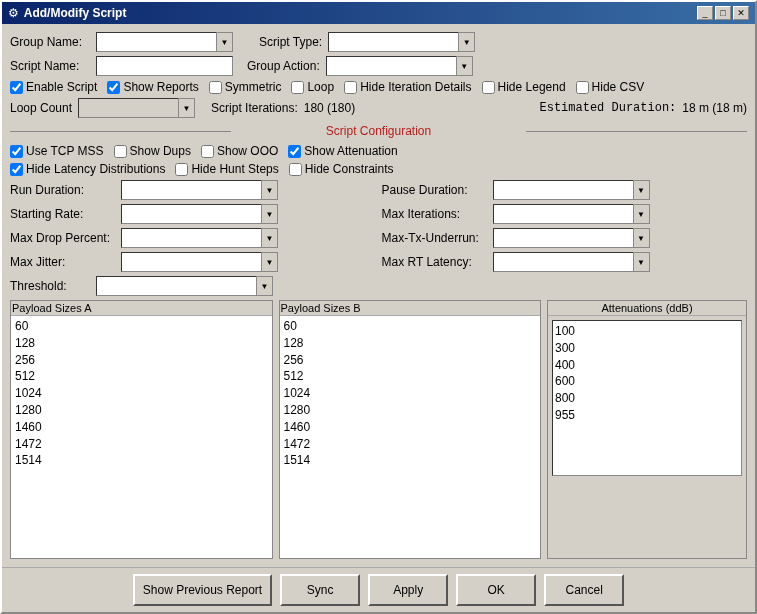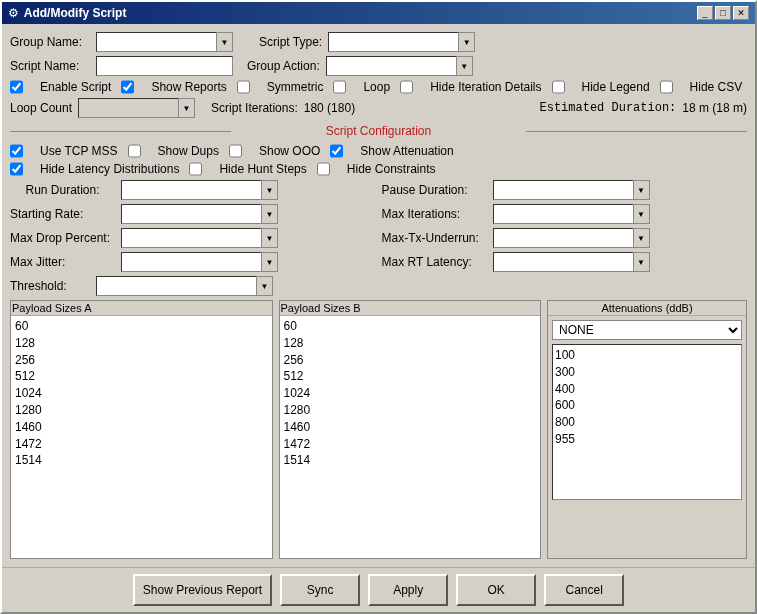--- a/index.html
+++ b/index.html
@@ -110,21 +110,22 @@
     .section-header::before { left: 0; }
     .section-header::after { right: 0; }
     .checkbox-row {
       display: flex;
       align-items: center;
       gap: 10px;
       flex-wrap: wrap;
     }
     .checkbox-item {
       display: flex;
-      gap: 17px;
+      align-items: center;
+      gap: 3px;
     }
     .grid-row {
       display: grid;
       grid-template-columns: 1fr 1fr;
       gap: 6px;
     }
     .listbox-area {
       display: flex;
       gap: 6px;
       flex: 1;
@@ -354,21 +355,21 @@
         <label>Hide Hunt Steps</label>
       </div>
       <div class="checkbox-item">
         <input type="checkbox" style="">
         <label>Hide Constraints</label>
       </div>
     </div>
 
     <div class="grid-row">
       <div class="row">
-        <label style="min-width:105px;text-align:center;">Run Duration:</label>
+        <label style="min-width:105px;">Run Duration:</label>
         <div class="input-dropdown">
           <input type="text" style="width: 140px;">
           <div class="drop-btn">▼</div>
         </div>
       </div>
       <div class="row">
         <label style="min-width:105px;">Pause Duration:</label>
         <div class="input-dropdown">
           <input type="text" style="width: 140px;">
           <div class="drop-btn">▼</div>
@@ -463,25 +464,20 @@
             <div class="item">1280</div>
             <div class="item">1460</div>
             <div class="item">1472</div>
             <div class="item">1514</div>
           </div>
       </div>
 
       <div class="attenuation-group">
         <div class="attenuation-label">Attenuations (ddB)</div>
         <div class="attenuation-content">
-          <div class="attenuation-select-row">
-            <select style="width:120px;">
-              <option>NONE</option>
-            </select>
-          </div>
           <div class="attenuation-listbox" id="attenuation-list">
               <div class="item selected">100</div>
               <div class="item">300</div>
               <div class="item">400</div>
               <div class="item">600</div>
               <div class="item">800</div>
               <div class="item">955</div>
             </div>
         </div>
       </div>

